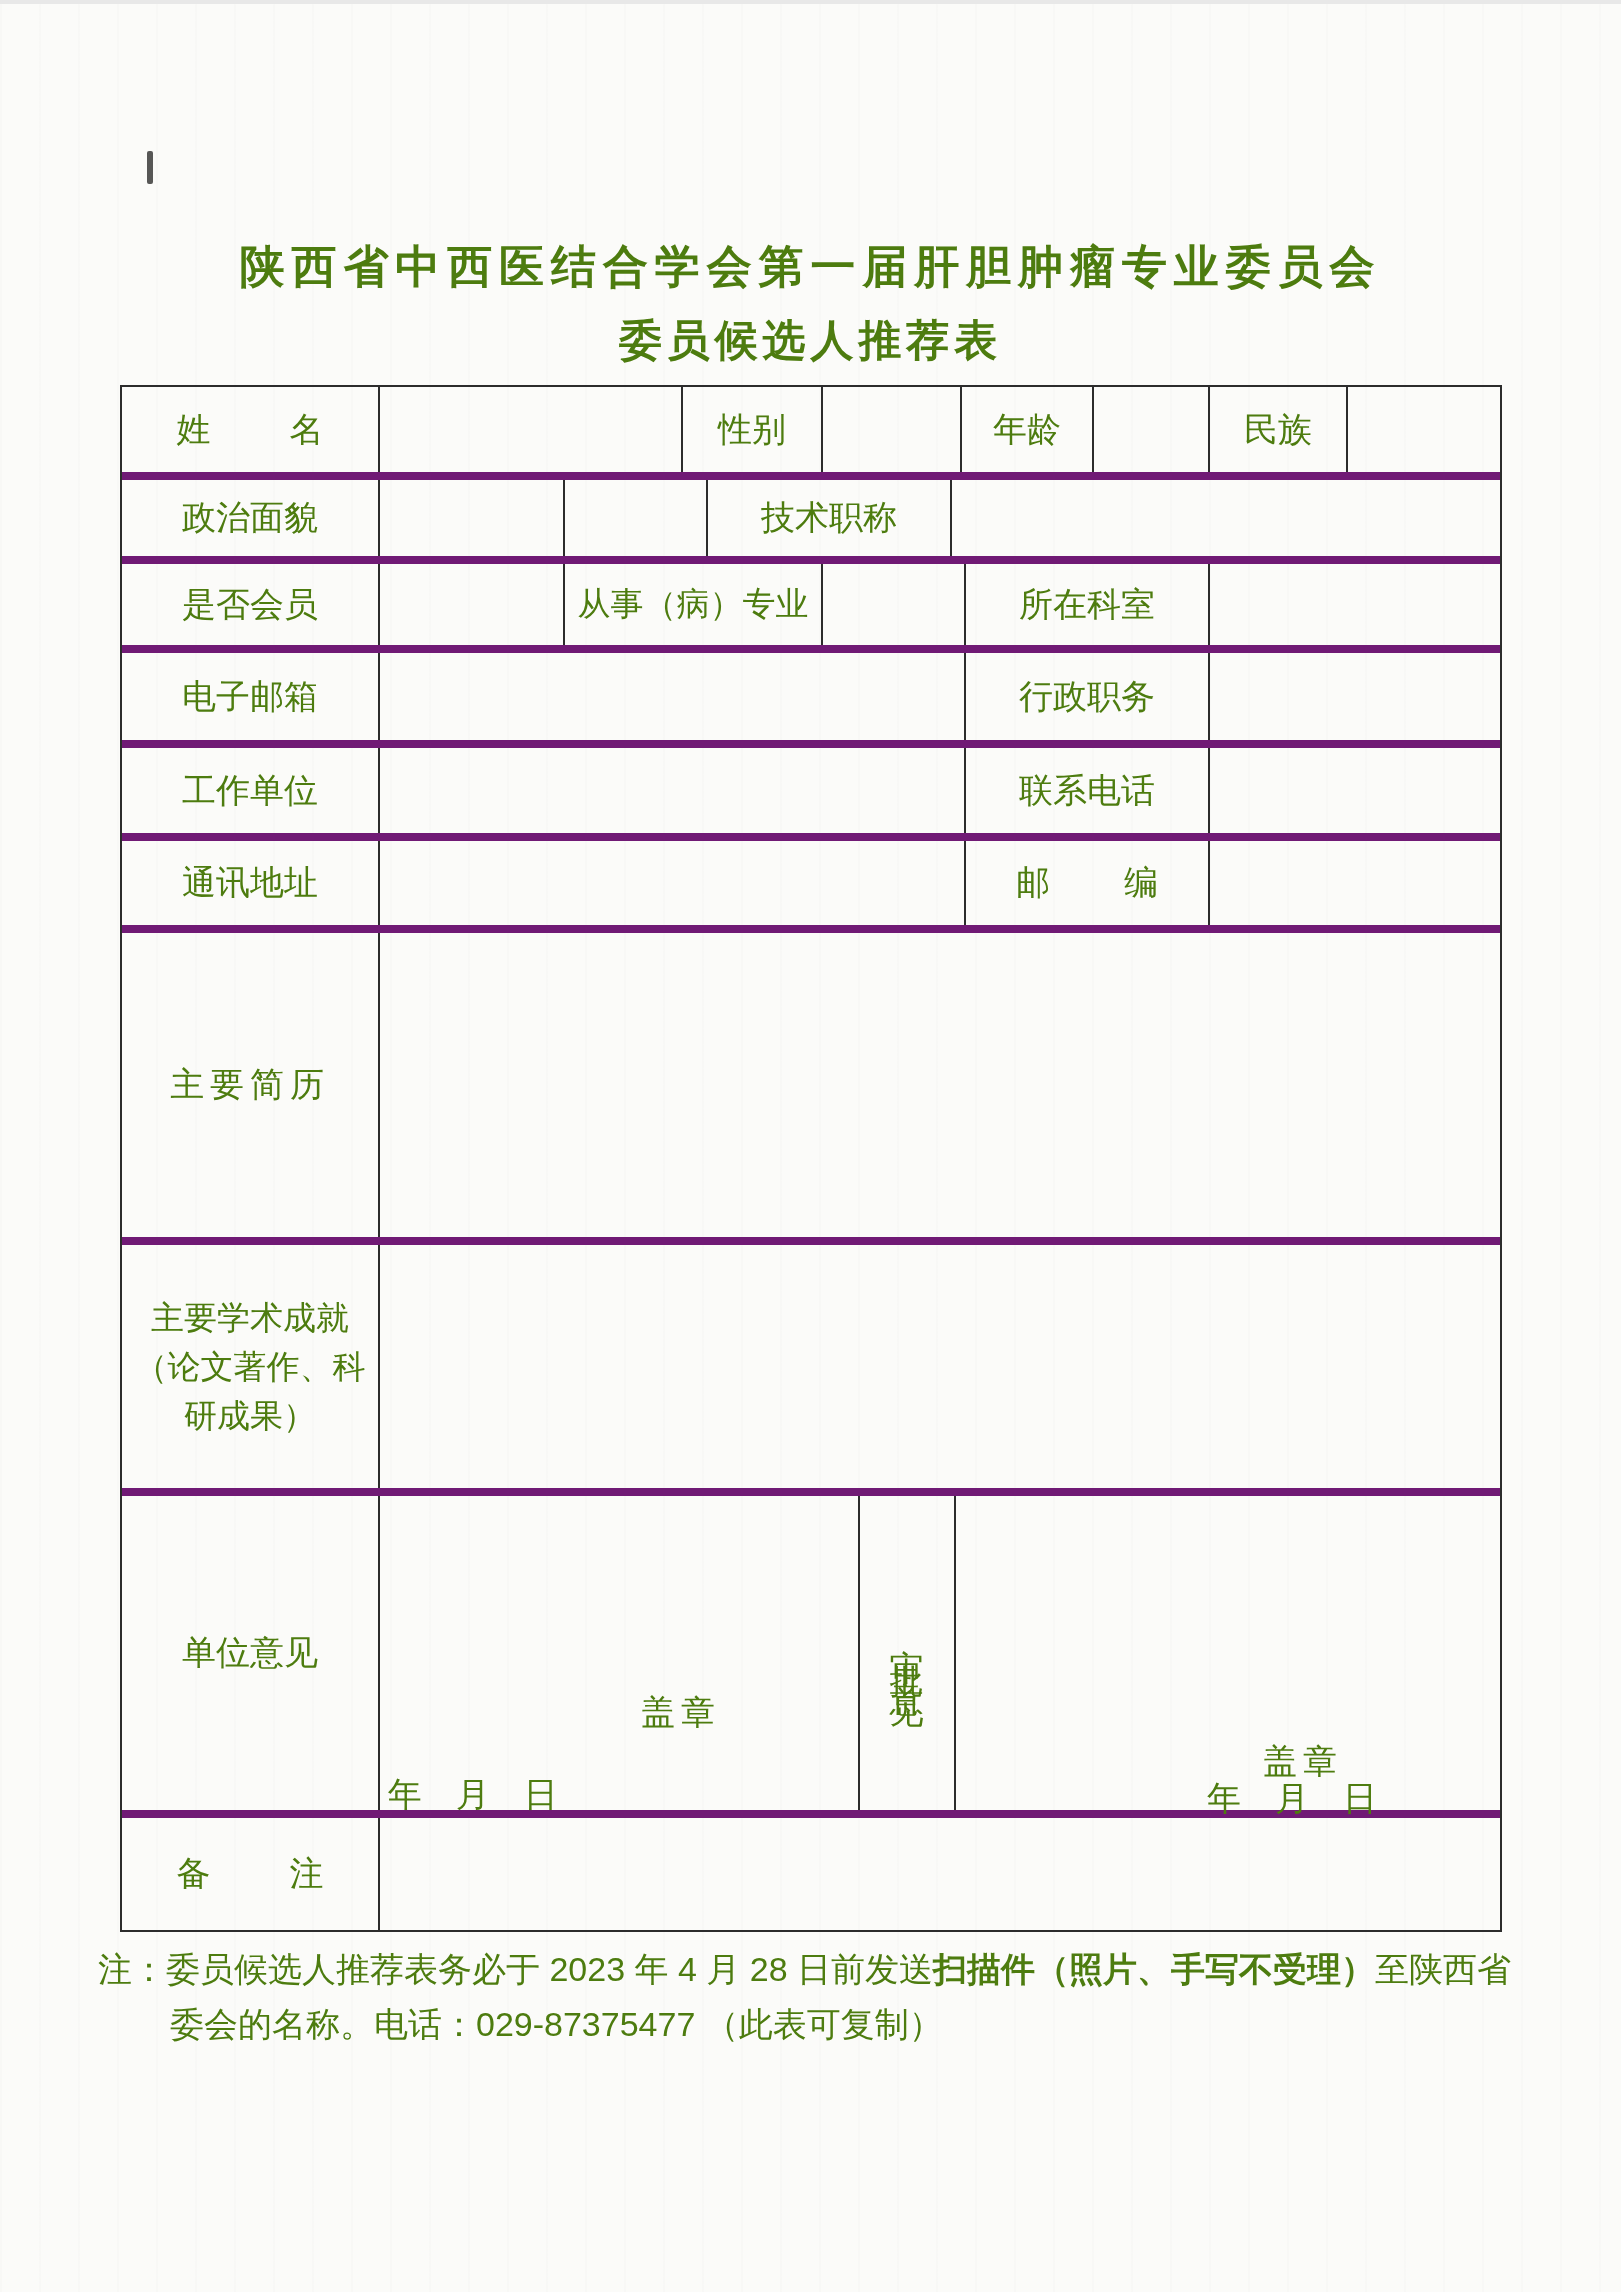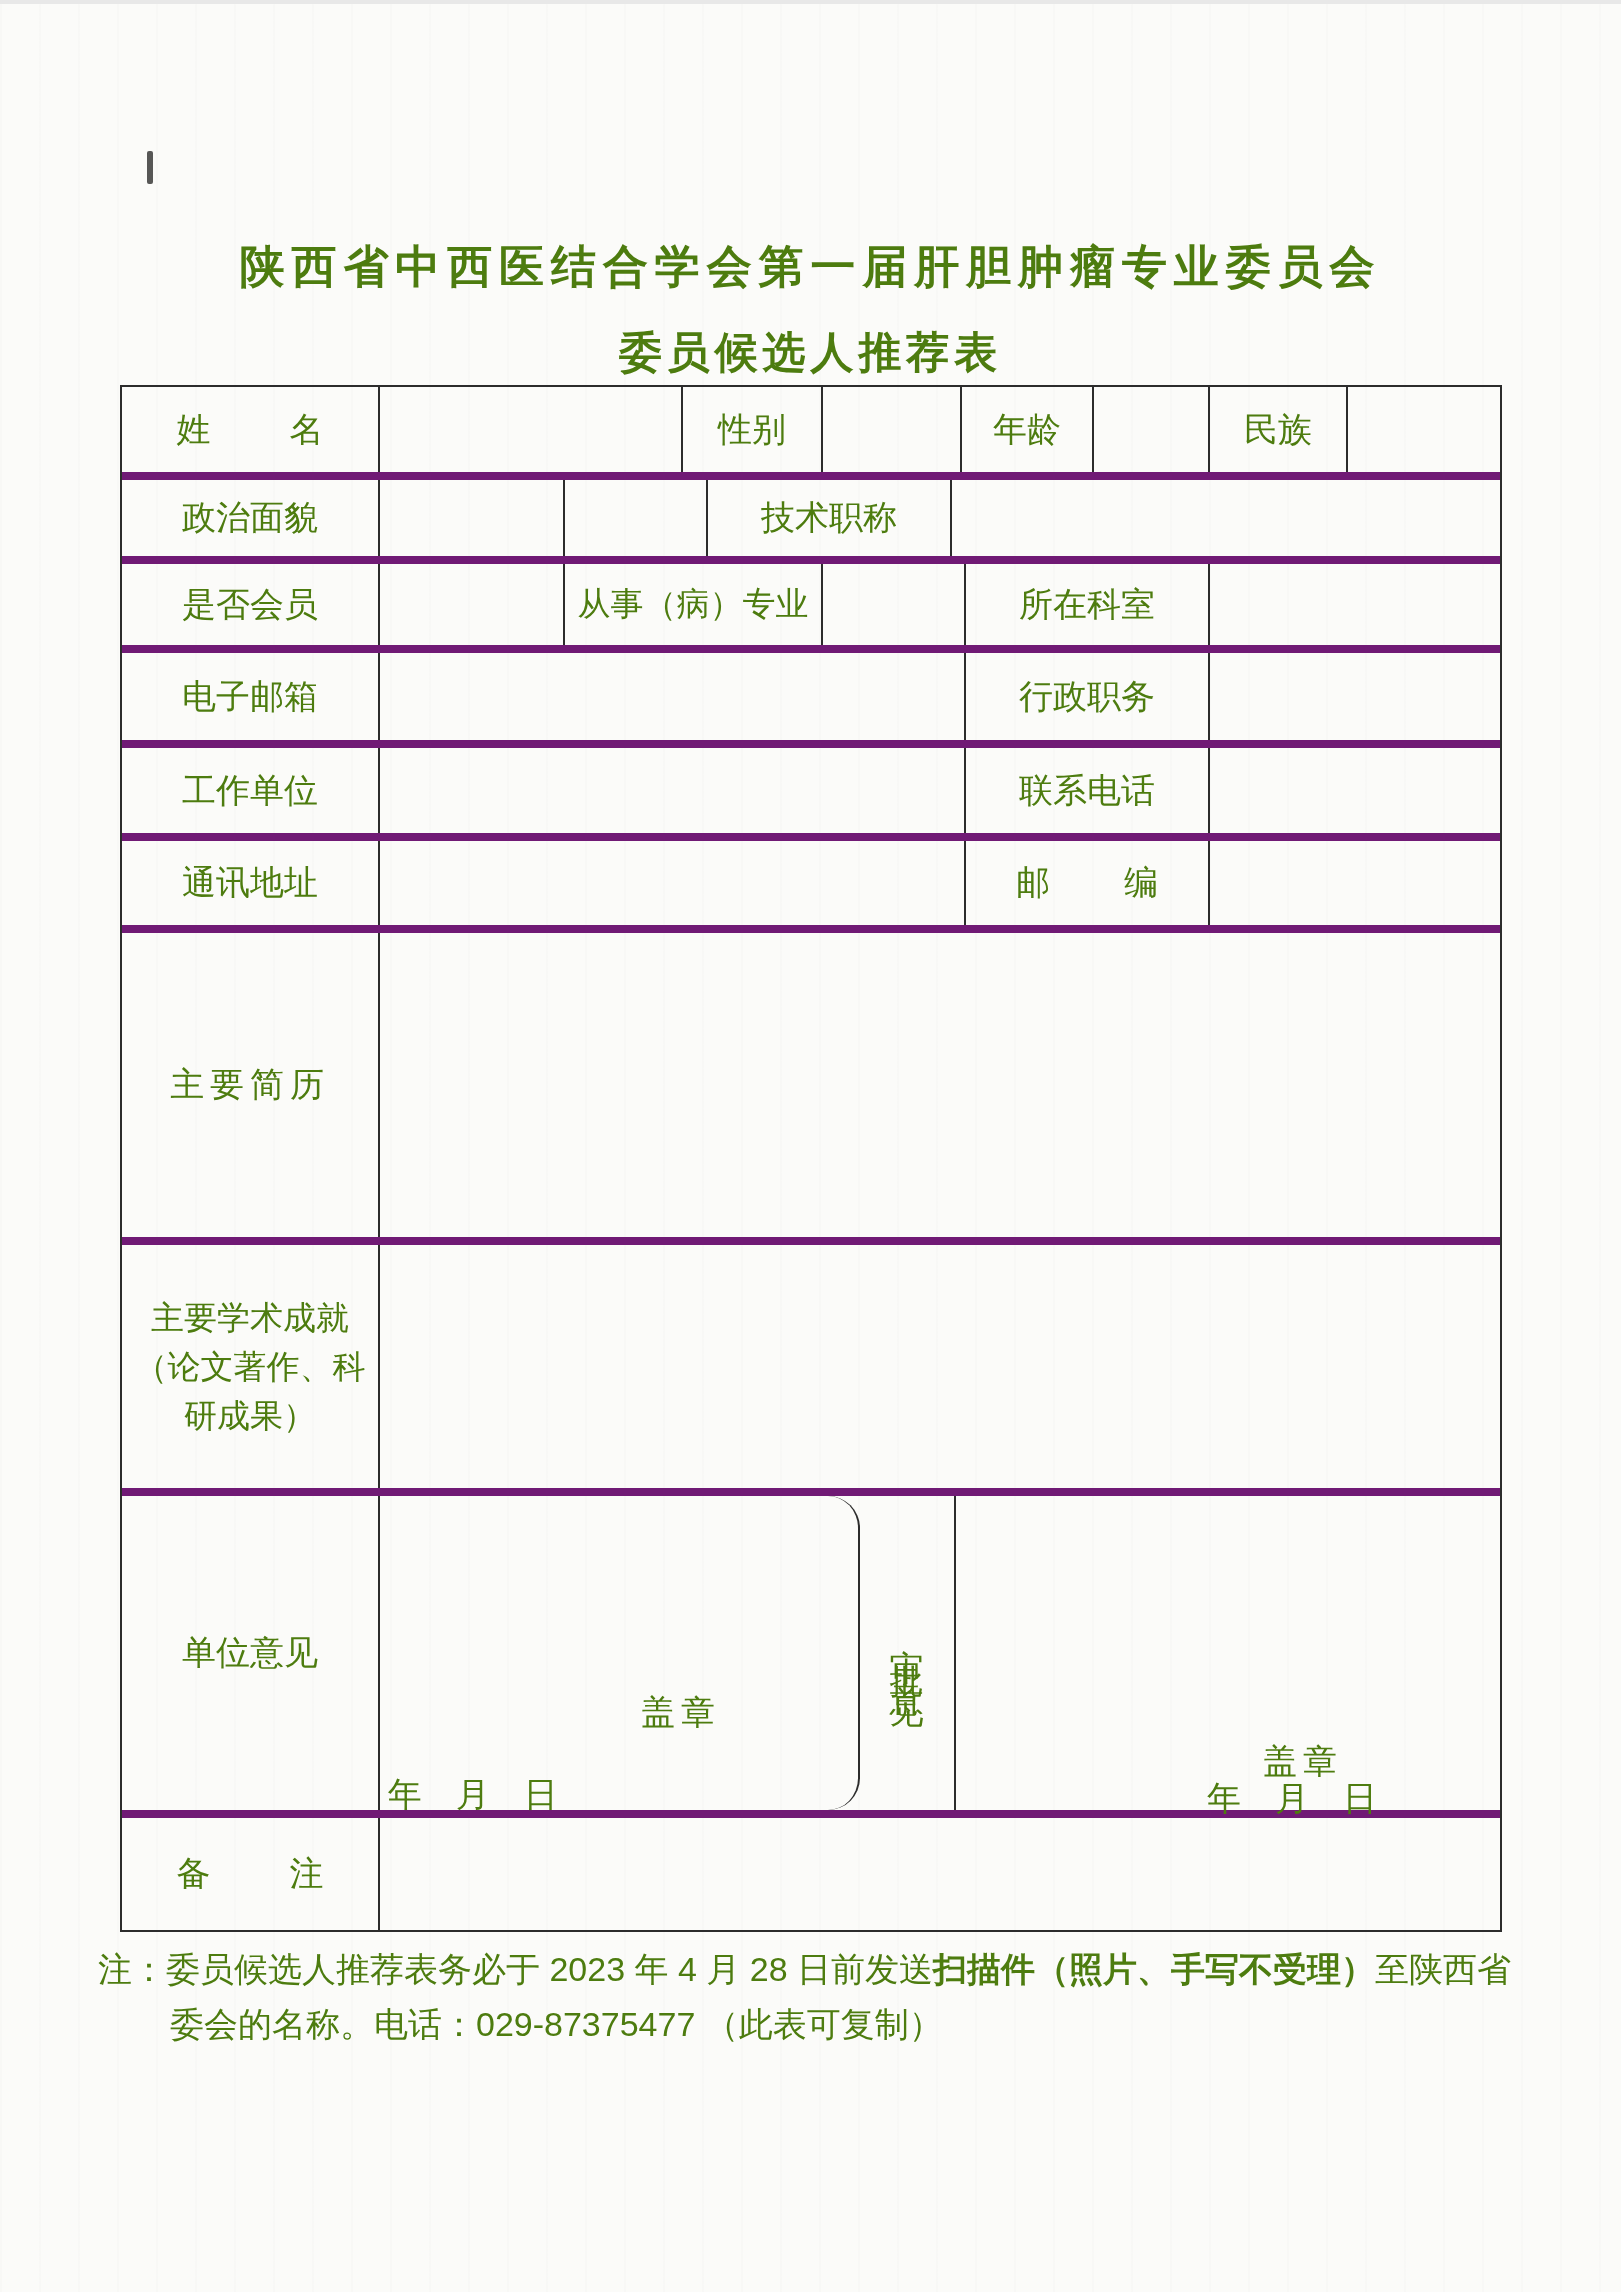--- a/index.html
+++ b/index.html
@@ -18,21 +18,21 @@
     content:"";position:absolute;inset:0;
     background:repeating-linear-gradient(90deg,rgba(0,0,0,0.012) 0 2px,transparent 2px 39px);
     pointer-events:none;
   }
   .title1{
     position:absolute;top:233px;left:0;width:100%;
     text-align:center;font-size:45px;font-weight:bold;letter-spacing:6.9px;
     white-space:nowrap;
   }
   .title2{
-    position:absolute;top:320px;left:0;width:100%;
+    position:absolute;top:308px;left:0;width:100%;
     text-align:center;font-size:43px;font-weight:bold;letter-spacing:4.9px;
   }
   .tbl{
     position:absolute;left:120px;top:381px;width:1382px;height:1547px;
     border:2.9px solid #2c2c2c;box-sizing:border-box;
     display:flex;flex-direction:column;
     background:transparent;
   }
   .trow{display:flex;border-bottom:8px solid #701a75;box-sizing:border-box;flex:0 0 auto;}
   .trow:last-child{border-bottom:none;flex:1 1 auto;}
@@ -56,21 +56,21 @@
   .w98{width:96px;flex:0 0 96px}
   
   .spread2{display:inline-block;width:147px;text-align:justify;text-align-last:justify;}
   .spread2-sm{display:inline-block;width:142px;text-align:justify;text-align-last:justify;}
   .lbl7{font-size:33px;letter-spacing:0;}
   .resume-lbl{letter-spacing:5.9px;}
   
   .ach{display:flex;flex-direction:column;align-items:center;justify-content:center;
        font-size:33px;line-height:49px;text-align:center;width:100%;}
   
-  .op-cell{position:relative;border-radius:32px;}
+  .op-cell{position:relative;}
   .seal{position:absolute;font-size:34px;letter-spacing:5.9px;white-space:nowrap;}
   .seal-left{left:261px;top:194px;}
   .seal-right{left:307px;top:243px;}
   .datestr{position:absolute;font-size:34px;white-space:nowrap;}
   .date-left{left:7.8px;top:276px;}
   .date-right{left:251px;top:280px;}
   .vertical-lbl{
     writing-mode:vertical-rl;text-orientation:upright;
     font-size:34px;letter-spacing:15.7px;
   }

